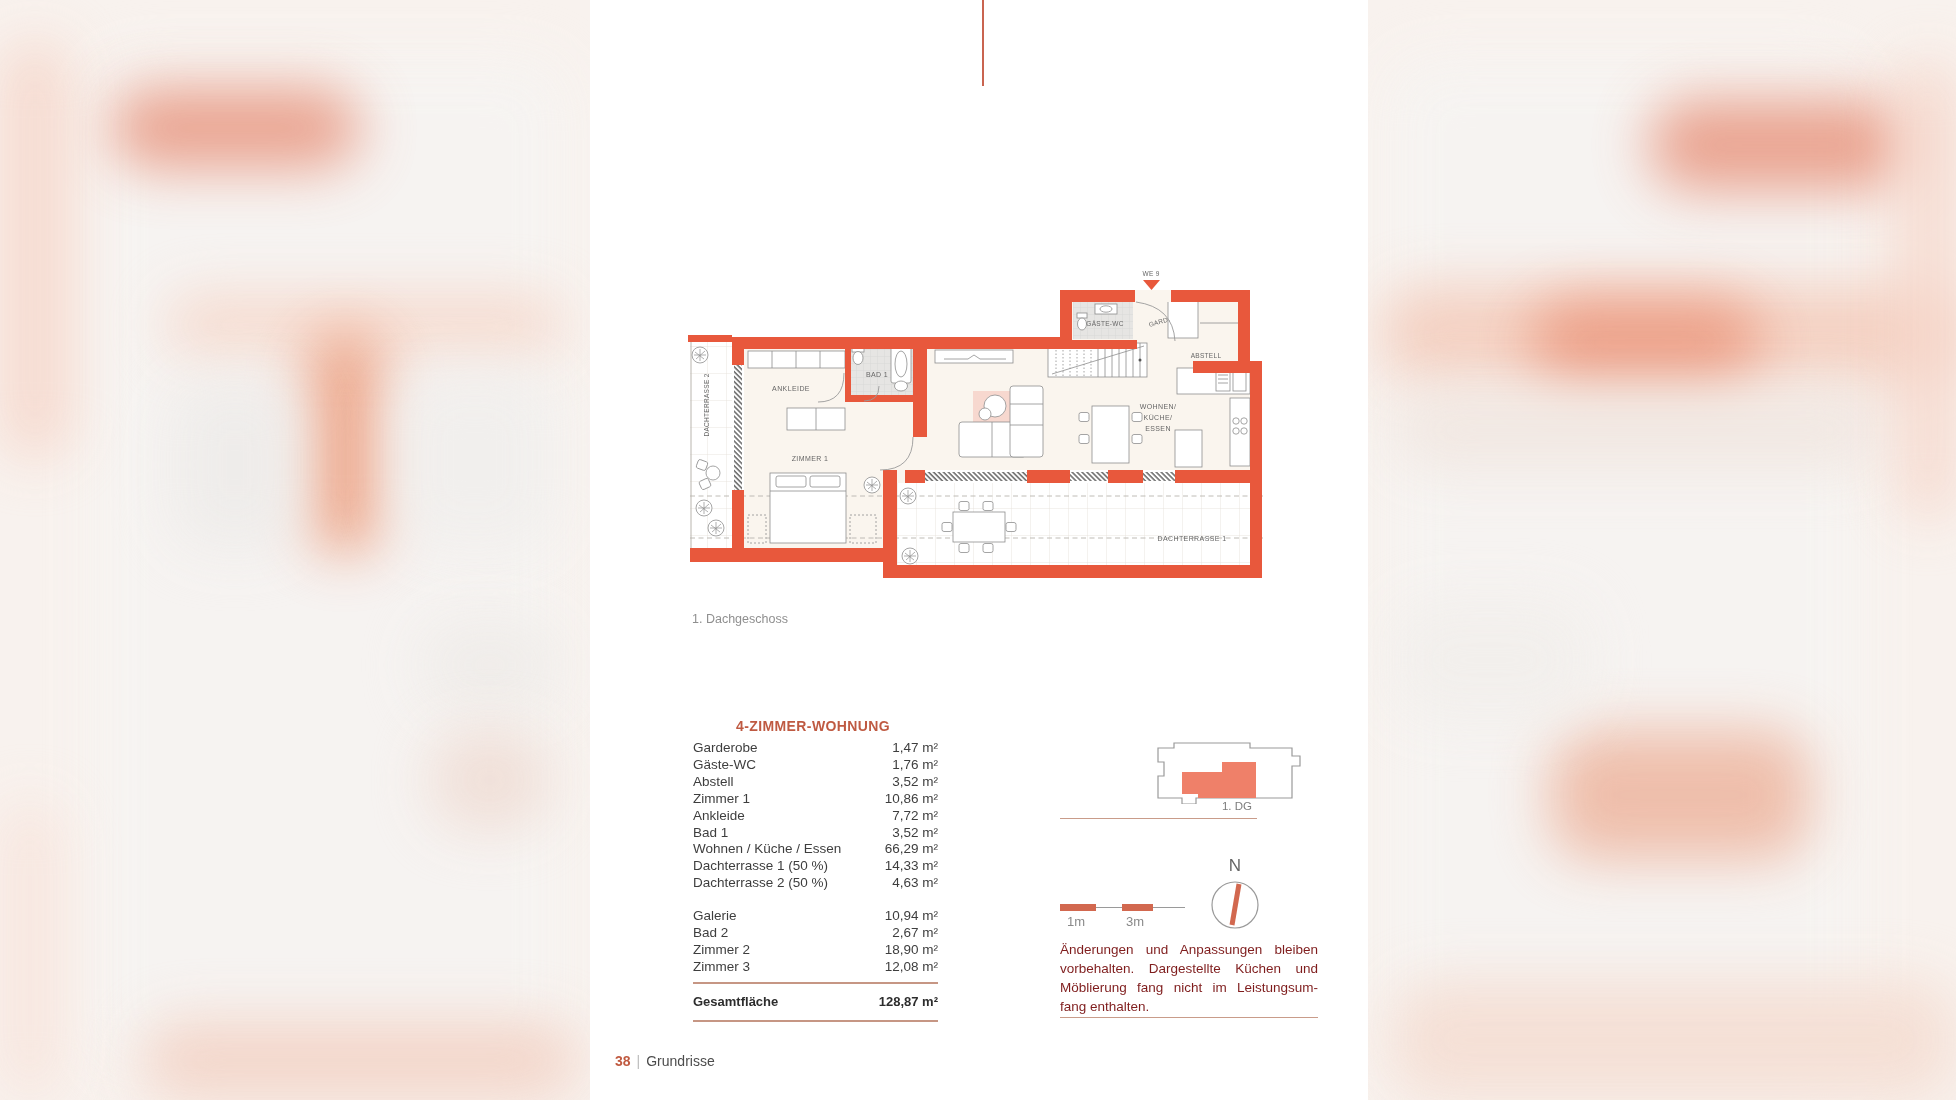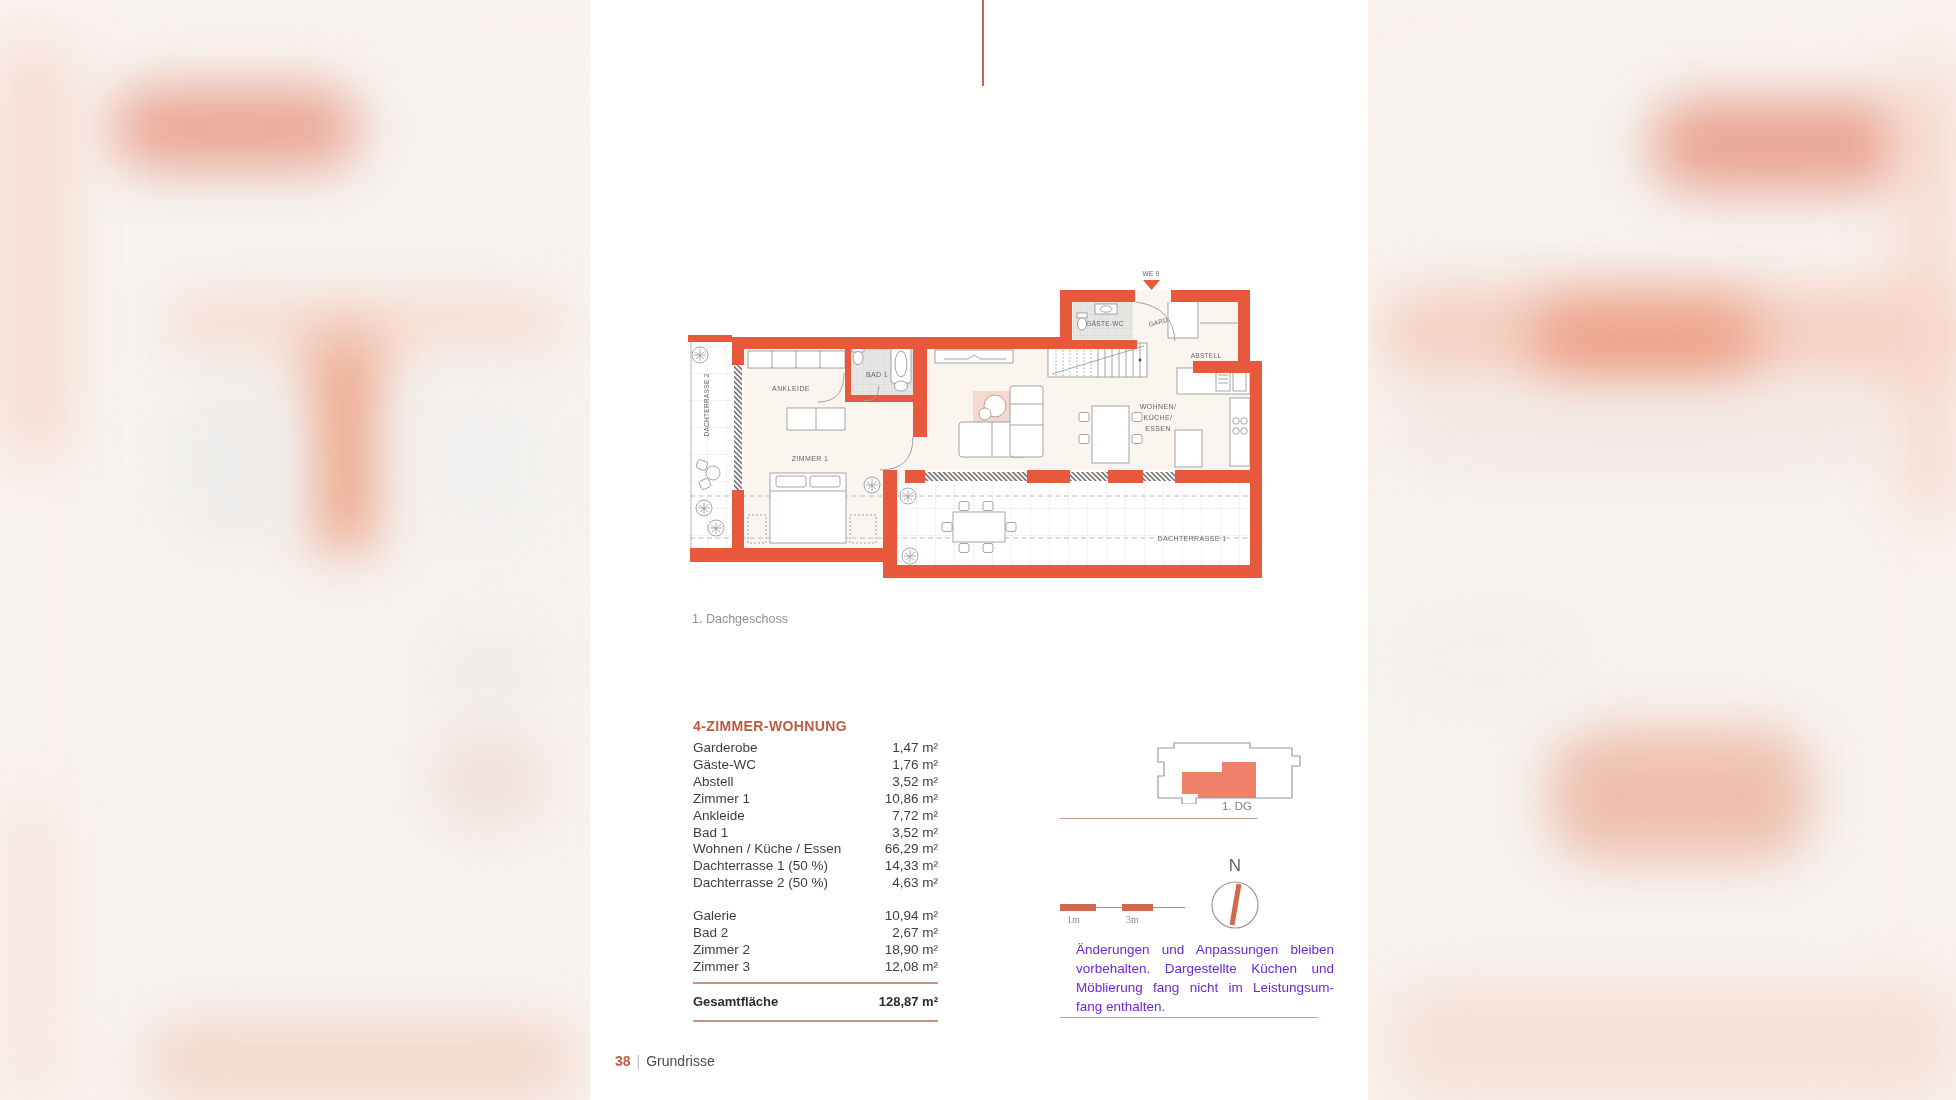--- a/index.html
+++ b/index.html
@@ -14,36 +14,36 @@
   .topline{position:absolute;left:392px;top:0;width:2px;height:86px;background:#c96450;}
 
   .title{position:absolute;left:0;top:103px;width:100%;text-align:center;
          color:#d5533c;font-weight:bold;font-size:33px;line-height:42px;letter-spacing:.5px;}
 
   .plan-wrap{position:absolute;left:98px;top:265px;width:600px;height:330px;}
   .caption{position:absolute;left:102px;top:612px;font-size:12.5px;color:#8f8f8f;}
 
   
   .area-table{position:absolute;left:103px;top:718px;width:245px;color:#3e3e3e;}
-  .at-header{color:#bf5a42;font-weight:bold;font-size:14px;letter-spacing:.4px;margin-bottom:6px;}
+  .at-header{color:#bf5a42;font-weight:bold;font-size:14px;letter-spacing:.4px;margin-bottom:6px;margin-left:43px;}
   .at-row{display:flex;justify-content:space-between;line-height:16.9px;font-size:13.5px;gap:35px;}
   .at-gap{height:16px;}
   .at-rule{border-top:2px solid #c69684;margin-top:6px;}
   .at-total{display:flex;justify-content:space-between;font-weight:bold;font-size:13px;color:#2d2d2d;padding:10px 0 11px;}
 
   
   #sidebar{position:absolute;left:470px;top:730px;width:258px;height:300px;}
   .kp-svg{position:absolute;left:80px;top:8px;}
   .kp-label{position:absolute;left:0;top:70px;width:192px;text-align:right;font-size:11.5px;color:#7d7d7d;}
   .sb-rule1{position:absolute;left:0;top:88px;width:197px;border-top:1.5px solid #c99c8a;}
   .scale-base{position:absolute;left:0;top:177px;width:125px;height:1px;background:#9a9a9a;}
   .scale-seg{position:absolute;top:174px;height:7px;background:#d2684f;}
-  .scale-lab{position:absolute;top:184px;font-size:10px;color:#8a8a8a;font-family:Liberation Serif, serif;}
+  .scale-lab{position:absolute;top:184px;font-size:13px;color:#8a8a8a;}
   .north-svg{position:absolute;left:143px;top:123px;}
-  .disc{position:absolute;left:16px;top:210px;width:258px;font-size:13.5px;line-height:19px;color:#6d28d9;}
+  .disc{position:absolute;left:0;top:210px;width:258px;font-size:13.5px;line-height:19px;color:#7f1d1d;}
   .disc .jline{text-align:justify;text-align-last:justify;}
   .disc .jline.last{text-align-last:left;}
   .sb-rule2{position:absolute;left:0;top:287px;width:258px;border-top:1.5px solid #c99c8a;}
 
   .foot{position:absolute;left:25px;top:1053px;font-size:14px;color:#4c4c4c;}
   .foot .num{color:#c05a40;font-weight:bold;}
   .foot .sep{color:#bbbbbb;padding:0 6px;font-weight:400;}
 
   
   svg text{font-family:"Liberation Sans",sans-serif;fill:#666666;}

